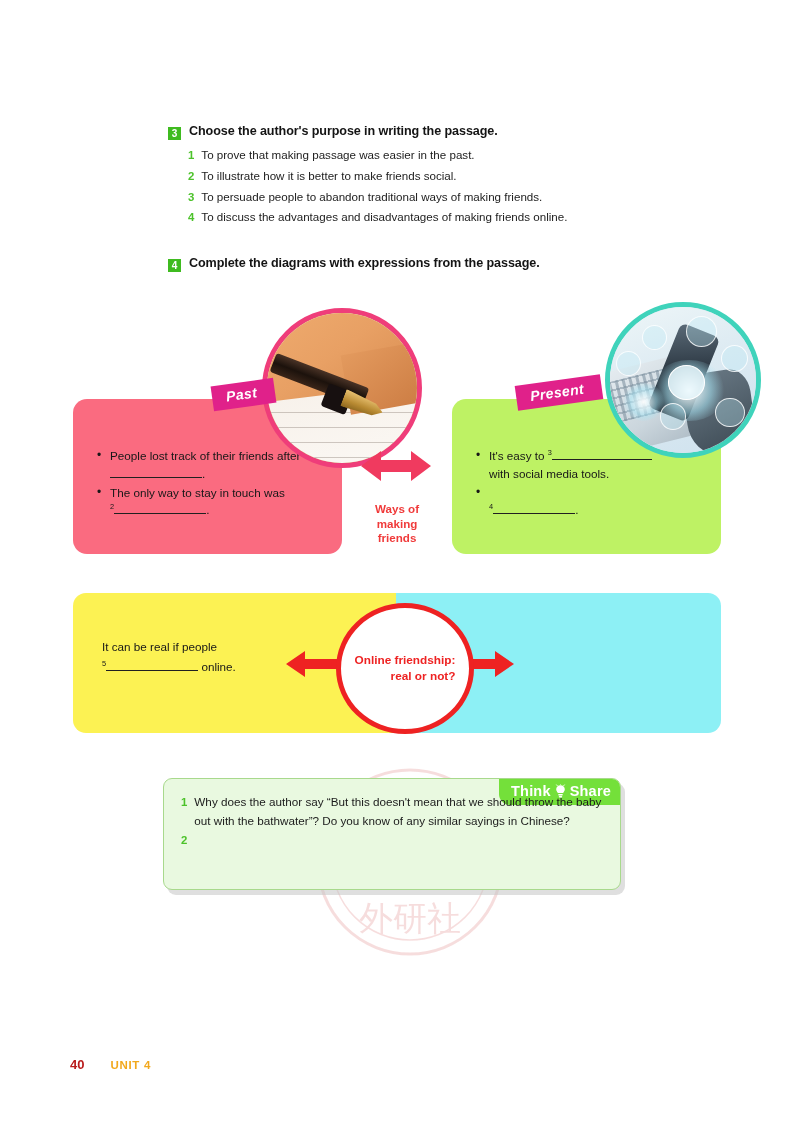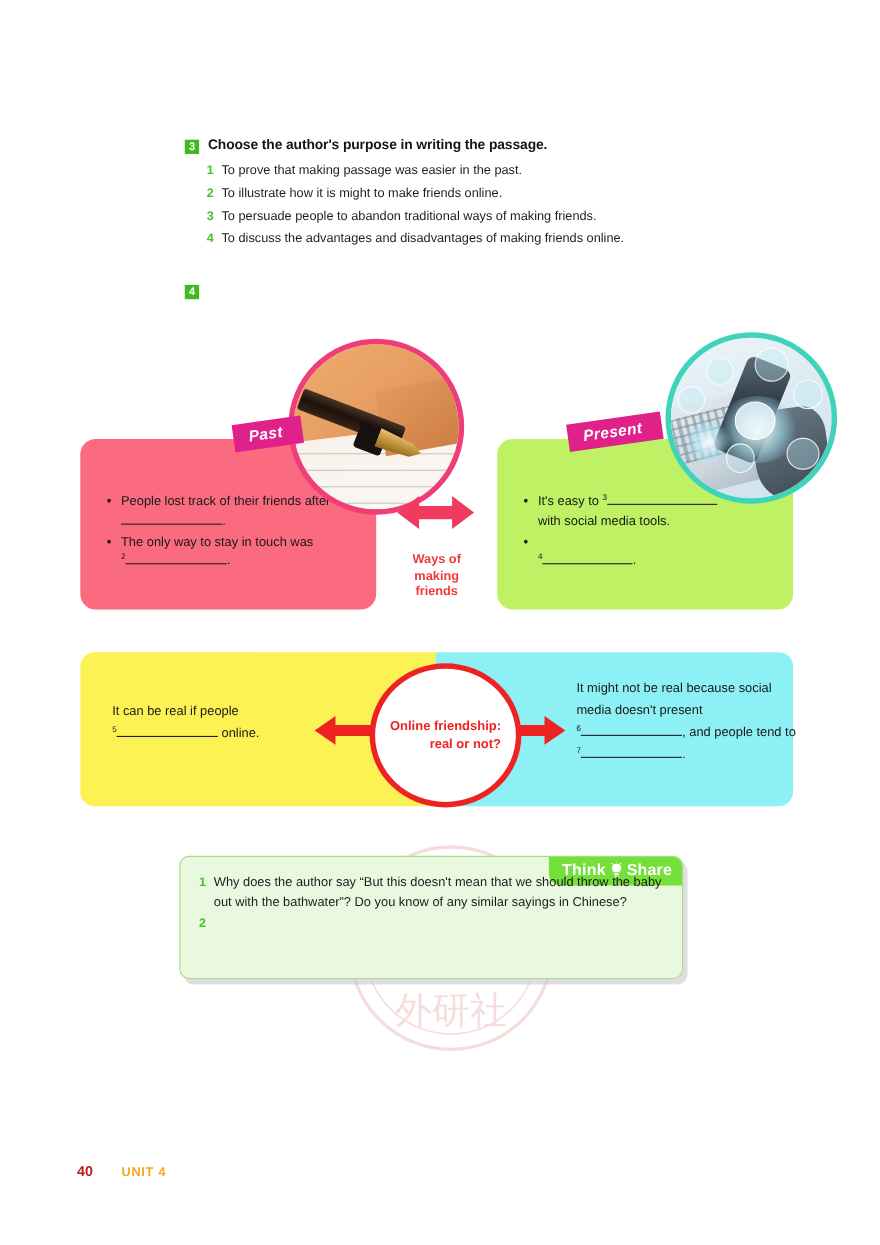--- a/index.html
+++ b/index.html
@@ -519,36 +519,37 @@
       <span class="num-badge">3</span>
       <span class="ex-title">Choose the author's purpose in writing the passage.</span>
     </div>
     <ul class="opt-list">
       <li>
         <span class="opt-num">1</span>
         <span>To prove that making passage was easier in the past.</span>
       </li>
       <li>
         <span class="opt-num">2</span>
-        <span>To illustrate how it is might to make friends online.</span>
+        <span>To illustrate how it is better to make friends social.</span>
       </li>
       <li>
         <span class="opt-num">3</span>
         <span>To persuade people to abandon traditional ways of making friends.</span>
       </li>
       <li>
         <span class="opt-num">4</span>
         <span>To discuss the advantages and disadvantages of making friends online.</span>
       </li>
     </ul>
   </section>
 
   <section class="ex-block" id="ex4">
     <div class="ex-head">
       <span class="num-badge">4</span>
+      <span class="ex-title">Complete the diagrams with expressions from the passage.</span>
     </div>
   </section>
 
   <div id="diagram1">
 
     <div class="panel" id="panel-past">
       <ul class="panel-list">
         <li>
           <span>People lost track of their friends after</span>
           <span class="sup">1</span><span class="blank w-md"></span><span>.</span>
@@ -620,25 +621,20 @@
   <div id="diagram2">
     <div id="panel-yellow"></div>
     <div id="panel-cyan"></div>
 
     <div id="yellow-text">
       <span>It can be real if people</span><br>
       <span class="sup">5</span><span class="blank w-md"></span>
       <span>online.</span>
     </div>
 
-    <div id="cyan-text">
-      <span>It might not be real because social media doesn't present</span><br>
-      <span class="sup">6</span><span class="blank w-md"></span><span>, and people tend to</span>
-      <span class="sup">7</span><span class="blank w-md"></span><span>.</span>
-    </div>
 
     <div class="side-arrow" id="arrow-left">
       <svg width="56" height="30" viewBox="0 0 56 30" xmlns="http://www.w3.org/2000/svg">
         <path d="M0 15 L19 2 L19 10 L56 10 L56 20 L19 20 L19 28 Z" fill="#ee2222"></path>
       </svg>
     </div>
     <div class="side-arrow" id="arrow-right">
       <svg width="56" height="30" viewBox="0 0 56 30" xmlns="http://www.w3.org/2000/svg">
         <path d="M56 15 L37 2 L37 10 L0 10 L0 20 L37 20 L37 28 Z" fill="#ee2222"></path>
       </svg>

